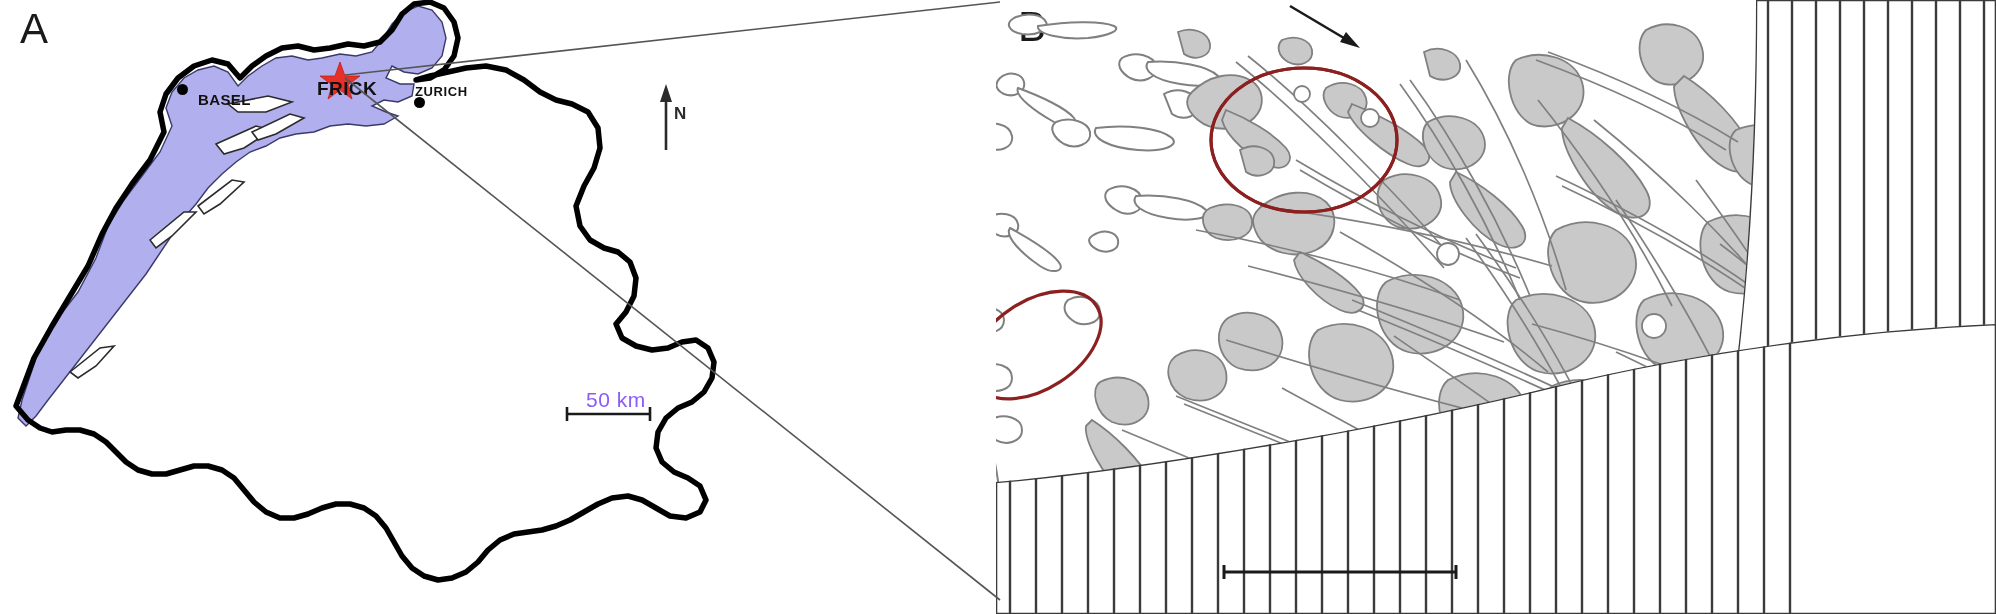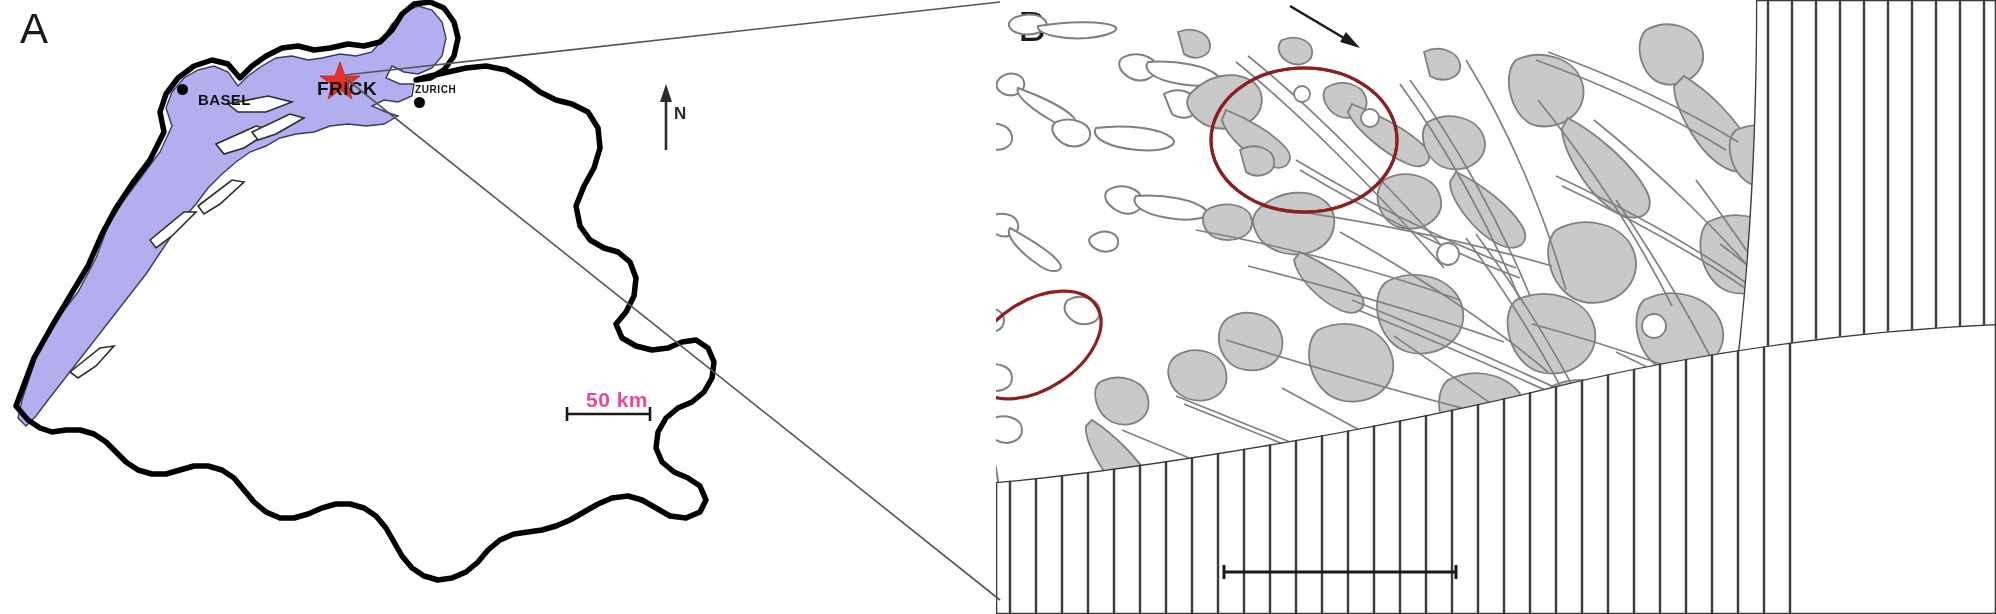--- a/index.html
+++ b/index.html
@@ -26,32 +26,32 @@
   .svg-layer{position:absolute;left:0;top:0;width:100%;height:100%;}
   .map-text{
     position:absolute;
     color:#111111;
     font-weight:bold;
     white-space:nowrap;
     line-height:1;
   }
   #country-name{font-size:31px;letter-spacing:1.2px;left:303px;top:247px;}
   #city-basel{font-size:15px;letter-spacing:0.4px;left:198px;top:92px;}
-  #city-zurich{font-size:10px;letter-spacing:0.6px;left:415px;top:85px;}
+  #city-zurich{font-size:13px;letter-spacing:0.6px;left:415px;top:85px;}
   #city-frick{font-size:19px;letter-spacing:0.4px;left:317px;top:79px;}
   .city-dot{position:absolute;width:11px;height:11px;border-radius:50%;background:#000000;}
   #dot-basel{left:177px;top:84px;}
   #dot-zurich{left:414px;top:97px;}
   #north-label-a{
     position:absolute;left:674px;top:104px;
     font-size:17px;font-weight:bold;color:#2b2b2b;
   }
   #scale-label-a{
     position:absolute;left:586px;top:388px;
-    font-size:21px;font-weight:bold;color:#ec4899;letter-spacing:0.5px;
+    font-size:21px;font-weight:normal;color:#8b5cf6;letter-spacing:0.5px;
   }
 </style>
 </head>
 <body>
 
 <div id="figure">
 
   <div id="panel-a" class="panel">
 
     <span id="label-a" class="panel-label">A</span>

